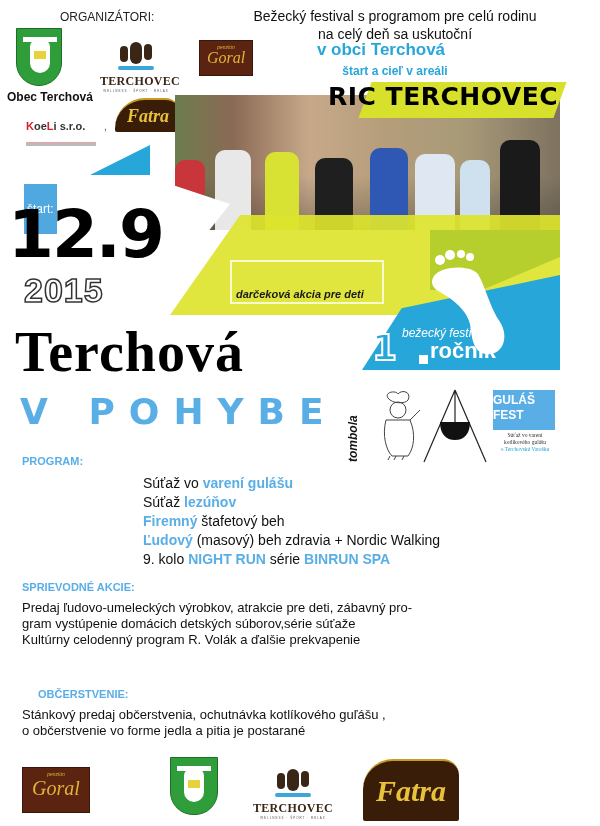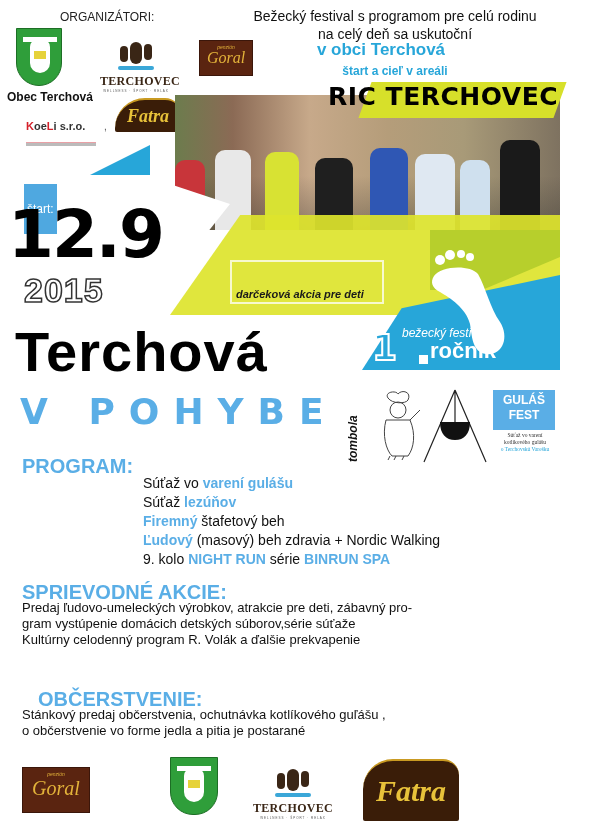--- a/index.html
+++ b/index.html
@@ -50,30 +50,30 @@
   .greenish { left:430px; top:230px; width:130px; height:60px; background:#b7cf2c; clip-path:polygon(0 0, 100% 0, 100% 45%, 40% 100%, 0 100%); }
   .foot { left:430px; top:248px; width:80px; height:110px; }
   .bf-text { left:402px; top:326px; font-size:12px; font-style:italic; color:#fff; }
   .one { left:372px; top:330px; font-size:36px; font-weight:900; color:#27a6d9; -webkit-text-stroke:2px #fff; font-family:"DejaVu Sans", sans-serif; line-height:36px; }
   .dot { left:418px; top:354px; width:9px; height:9px; background:#fff; border:1px solid #27a6d9; }
   .rocnik { left:430px; top:338px; font-size:22px; font-weight:bold; color:#fff; }
 
   .start-badge { left:24px; top:184px; padding:18px 3px; background:#4fa8e0; color:#fff; font-size:12px; }
   .date { left:8px; top:200px; font-size:66px; font-weight:900; color:#000; font-family:"DejaVu Sans", sans-serif; letter-spacing:-2px; line-height:70px; }
   .year { left:24px; top:272px; font-size:34px; font-weight:bold; color:#fff; -webkit-text-stroke:1.5px #333; line-height:36px; letter-spacing:1px; }
-  .town { left:15px; top:322px; font-size:56px; font-weight:900; color:#000; font-family:Liberation Sans, sans-serif; letter-spacing:1px; line-height:60px; }
+  .town { left:15px; top:322px; font-size:56px; font-weight:900; color:#000; font-family:Liberation Serif, serif; letter-spacing:1px; line-height:60px; }
   .vpohybe { left:20px; top:392px; font-size:36px; font-weight:900; color:#5aaee6; font-family:"DejaVu Sans", sans-serif; letter-spacing:14px; line-height:40px; }
   .tombola { left:346px; top:400px; width:60px; height:20px; font-size:12px; font-weight:bold; font-style:italic; transform:rotate(-90deg); transform-origin:0 0; top:462px; }
   .chef { left:378px; top:390px; width:50px; height:70px; }
   .tripod { left:420px; top:388px; width:70px; height:75px; }
-  .gulas { left:493px; top:390px; width:62px; height:40px; background:#5aaee6; color:#fff; text-align:center; font-weight:bold; font-size:12px; line-height:15px; padding-top:3px; box-sizing:border-box; }
+  .gulas { left:493px; top:390px; width:62px; height:40px; background:#5aaee6; color:#fff; text-align:left; font-weight:bold; font-size:12px; line-height:15px; padding-top:3px; box-sizing:border-box; }
   .gulas-note { left:490px; top:432px; width:70px; text-align:center; font-family:"Liberation Serif", serif; font-size:5.5px; line-height:7px; color:#333; }
   .gulas-note .b { color:#27a6d9; }
 
-  .sec-h { font-size:20px; font-weight:bold; color:#5aaee6; }
+  .sec-h { font-size:11px; font-weight:bold; color:#5aaee6; }
   .prog-h { left:22px; top:455px; }
   .prog-list { left:143px; top:474px; font-size:14px; line-height:19px; color:#111; }
   .prog-list .hl { color:#5aaee6; font-weight:bold; }
   .sprev-h { left:22px; top:581px; }
   .sprev-body { left:22px; top:600px; font-size:13px; line-height:16px; color:#111; }
   .obc-h { left:22px; top:688px;margin-left:16px; }
   .obc-body { left:22px; top:707px; font-size:13px; line-height:16px; color:#111; }
 
   .bot-goral { left:22px; top:767px; width:68px; height:46px; }
   .bot-crest { left:170px; top:757px; width:48px; height:58px; }

